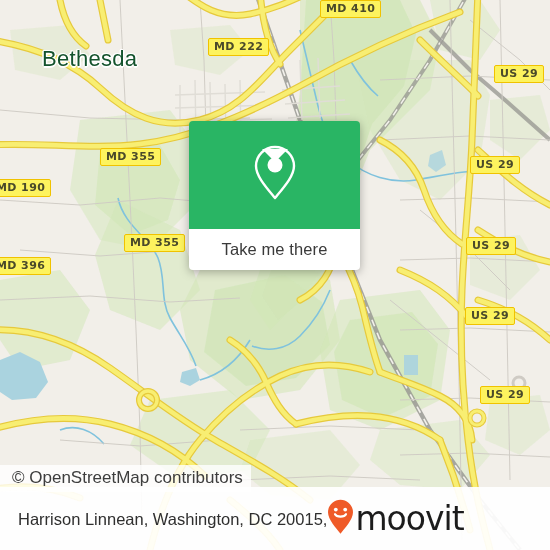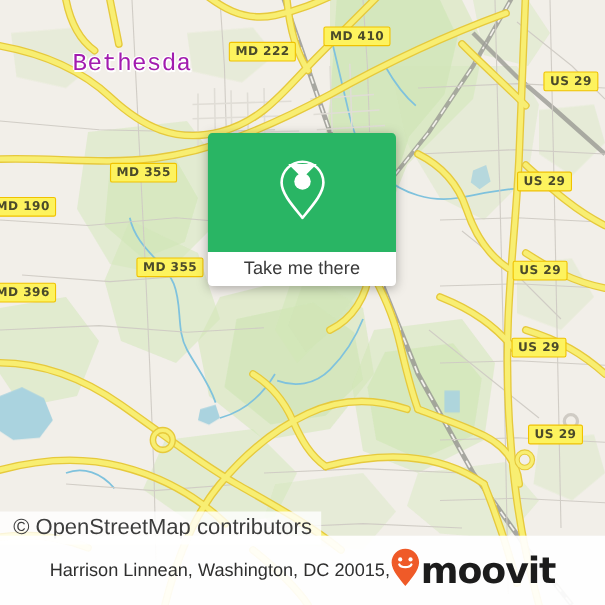--- a/index.html
+++ b/index.html
@@ -25,87 +25,86 @@
     font-weight:bold;
     letter-spacing:.4px;
     padding:1px 5px 2px 5px;
     white-space:nowrap;
     line-height:13px;
     font-family:"DejaVu Sans","Liberation Sans",sans-serif;
   }
 
   .placelabel{
     position:absolute;
-    color:#a21caf;
+    color:#14532d;
     font-size:22px;
     letter-spacing:.3px;
     white-space:nowrap;
     text-shadow:
       1.5px 0 0 rgba(255,255,255,.9), -1.5px 0 0 rgba(255,255,255,.9),
       0 1.5px 0 rgba(255,255,255,.9), 0 -1.5px 0 rgba(255,255,255,.9),
       1px 1px 0 rgba(255,255,255,.9), -1px -1px 0 rgba(255,255,255,.9);
-    font-family:Liberation Mono, monospace;
-    margin-left:24px;
+    font-family:Liberation Sans, sans-serif;
   }
 
   
   .callout{
     position:absolute;left:189px;top:121px;width:171px;
     filter:drop-shadow(0 2px 5px rgba(0,0,0,.30));
   }
   .callout-top{
     background:#29b564;
     height:108px;
     border-radius:4px 4px 0 0;
     display:flex;align-items:center;justify-content:center;
   }
   .callout-bottom{
     background:#fff;
-    height:31px;
+    height:41px;
     border-radius:0 0 4px 4px;
     display:flex;align-items:center;justify-content:center;
   }
   .callout-bottom span{
     color:#3a3a3a;font-size:16.5px;letter-spacing:.1px;
   }
   .callout-tail{
     position:absolute;left:50%;transform:translateX(-50%);
     top:149px;width:0;height:0;
     border-left:13px solid transparent;
     border-right:13px solid transparent;
     border-top:13px solid #ffffff;
   }
 
   
   .osm-attr{
     position:absolute;left:0;top:465px;
     background:rgba(255,255,255,.80);
     padding:3px 8px 4px 12px;
-    font-size:20px;color:#3d3d3d;
+    font-size:17px;color:#3d3d3d;
     letter-spacing:0;white-space:nowrap;
   }
 
   
   .bottombar{
     position:absolute;left:0;top:487px;width:550px;height:63px;
     background:rgba(255,255,255,.93);
-    display:flex;align-items:center;justify-content:center;
+    display:flex;align-items:center;justify-content:flex-start;
   }
   .bb-address{
     padding-left:18px;
     color:#2f2f2f;
     font-size:16.5px;
     line-height:22px;
     max-width:370px;
   }
   .bb-logo{
     display:flex;align-items:center;padding-right:18px;
   }
   .bb-logo-word{
-    font-size:33px;font-weight:bold;color:#1c1c1c;
+    font-size:33px;font-weight:normal;color:#1c1c1c;
     letter-spacing:-1px;margin-left:1px;
     font-family:"DejaVu Sans","Liberation Sans",sans-serif;
   }
 </style>
 </head>
 <body>
 
 <div id="app">
 
   <div class="map">
@@ -264,21 +263,21 @@
         <circle cx="148" cy="400" r="9" fill="none" stroke="#e6c93c" stroke-width="6"></circle>
         <circle cx="148" cy="400" r="9" fill="none" stroke="#f8ee72" stroke-width="3.5"></circle>
         <circle cx="477" cy="418" r="7" fill="none" stroke="#e6c93c" stroke-width="5"></circle>
         <circle cx="477" cy="418" r="7" fill="none" stroke="#f8ee72" stroke-width="3"></circle>
         <circle cx="519" cy="383" r="6" fill="none" stroke="#cfcbc4" stroke-width="3"></circle>
       </g>
     </svg>
 
     <div class="placelabel" style="left:42px;top:46px;">Bethesda</div>
 
-    <div class="shield" style="left:294px;top:0px;margin-top:24px;">MD 410</div>
+    <div class="shield" style="left:320px;top:0px;">MD 410</div>
     <div class="shield" style="left:208px;top:38px;">MD 222</div>
     <div class="shield" style="left:494px;top:65px;">US 29</div>
     <div class="shield" style="left:100px;top:148px;">MD 355</div>
     <div class="shield" style="left:470px;top:156px;">US 29</div>
     <div class="shield" style="left:-10px;top:179px;">MD 190</div>
     <div class="shield" style="left:124px;top:234px;">MD 355</div>
     <div class="shield" style="left:-10px;top:257px;">MD 396</div>
     <div class="shield" style="left:466px;top:237px;">US 29</div>
     <div class="shield" style="left:465px;top:307px;">US 29</div>
     <div class="shield" style="left:480px;top:386px;">US 29</div>

